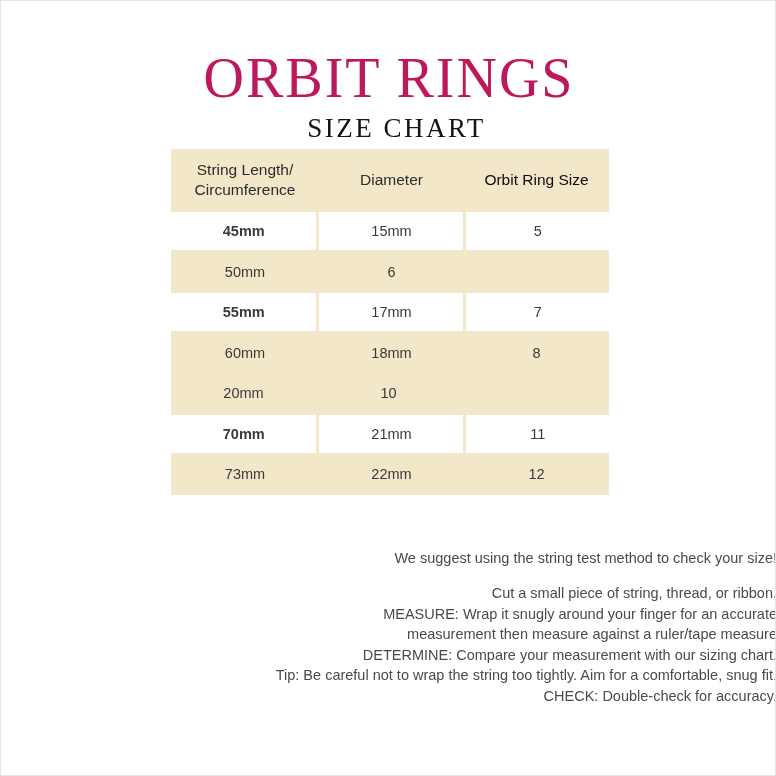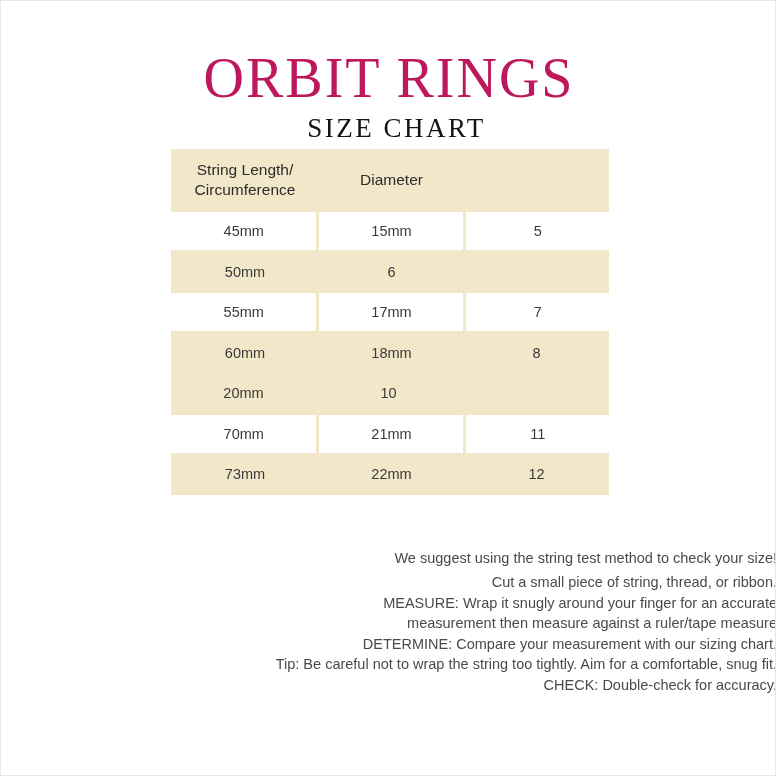--- a/index.html
+++ b/index.html
@@ -84,20 +84,21 @@
   
   .t-row.light .t-cell {
     background: #ffffff;
     margin: 0 1.5px;
     height: 38px;
     align-self: center;
   }
   .t-row.light .t-cell.col-0 {
     margin-left: 0;
     width: 146.5px;
+    font-weight: bold;
   }
   .t-row.light .t-cell.col-2 {
     margin-right: 0;
     width: 143.5px;
   }
   .t-row.dark .t-cell {
     background: transparent;
   }
 
   .t-cell.head {
@@ -116,21 +117,21 @@
     top: 547px;
     width: 776px;
     text-align: right;
   }
   .footer-lead {
     font-size: 14.5px;
     color: #4a4a4a;
     line-height: 20px;
   }
   .footer-steps {
-    margin-top: 4px;
+    margin-top: 15px;
   }
   .footer-steps .fline {
     font-size: 14.5px;
     color: #4a4a4a;
     line-height: 20.5px;
     white-space: nowrap;
   }
 </style>
 </head>
 <body>
@@ -145,20 +146,21 @@
   <div class="size-table">
 
     <div class="t-row header-row dark">
       <div class="t-cell head col-0">
         <div>
           <div>String Length/</div>
           <div>Circumference</div>
         </div>
       </div>
       <div class="t-cell head col-1">Diameter</div>
+      <div class="t-cell head strong col-2">Orbit Ring Size</div>
     </div>
 
     <div class="t-row data-row light">
       <div class="t-cell col-0">45mm</div>
       <div class="t-cell col-1">15mm</div>
       <div class="t-cell col-2">5</div>
     </div>
 
     <div class="t-row data-row dark">
       <div class="t-cell col-0">50mm</div>

